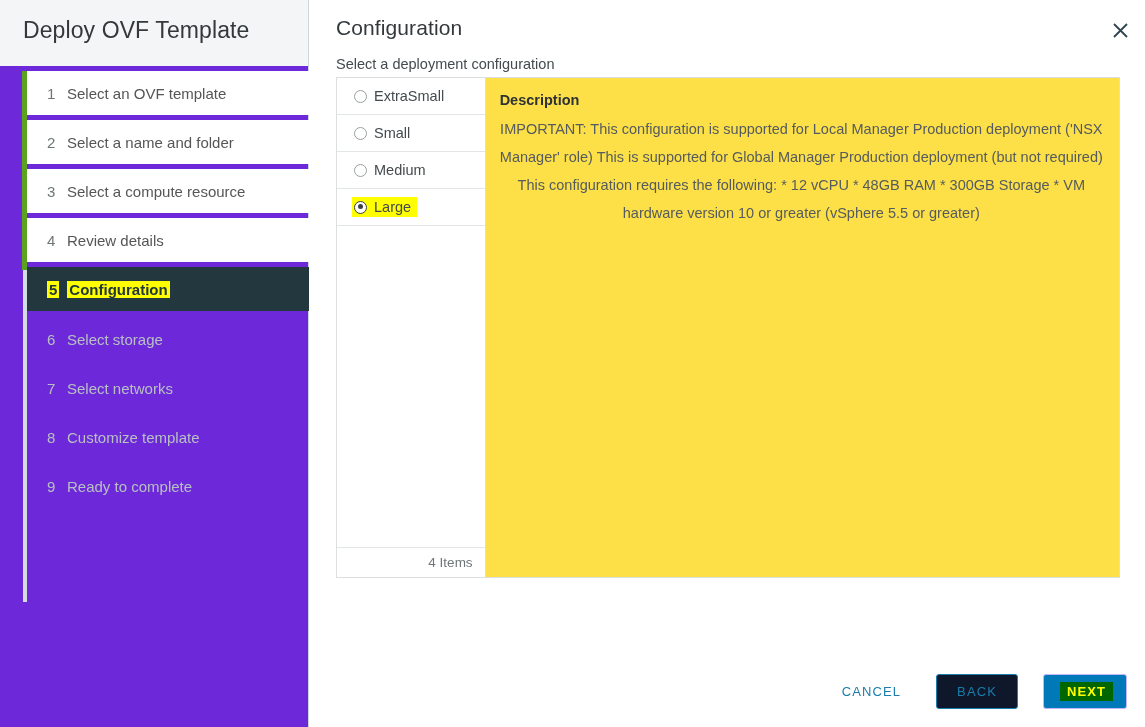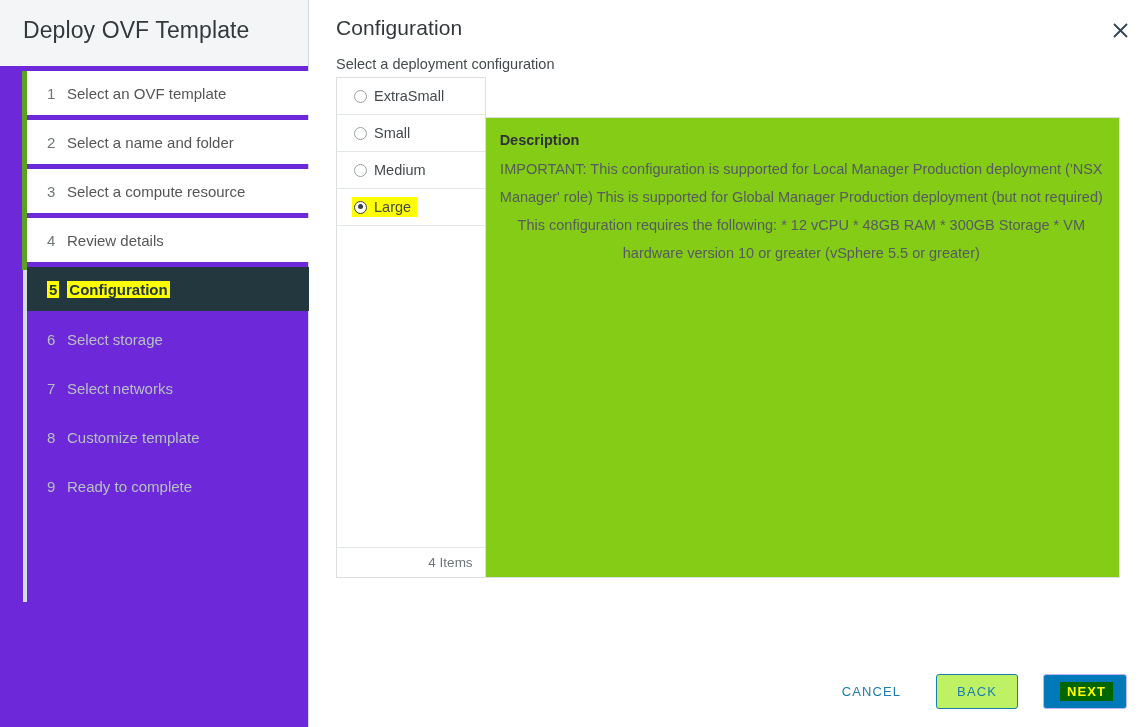--- a/index.html
+++ b/index.html
@@ -208,22 +208,21 @@
     justify-content: flex-end;
     padding-right: 12px;
     font-size: 13.5px;
     color: #6e7678;
   }
   .desc-panel {
     flex: 1 1 auto;
     border: 1px solid #dcdfe0;
     border-left: none;
     padding: 10px 16px 10px 14px;
-    background: #84cc16;
-    margin-top: 40px;
+    background: #fde047;
   }
   .desc-title {
     font-size: 14.5px;
     font-weight: bold;
     color: #2d3235;
     margin-bottom: 3px;
     line-height: 24px;
   }
   .desc-body {
     font-size: 14.5px;
@@ -248,21 +247,21 @@
     background: none;
     border: none;
     padding: 9px 10px;
     cursor: pointer;
     font-family: "Liberation Sans", sans-serif;
   }
   .btn-outline {
     font-size: 13px;
     letter-spacing: 1.1px;
     color: #1a7dab;
-    background: #bef264;
+    background: #0f172a;
     border: 1px solid #1a7dab;
     border-radius: 3px;
     padding: 9px 20px;
     cursor: pointer;
     font-family: "Liberation Sans", sans-serif;
   }
   .btn-primary {
     position: relative;
     font-size: 13px;
     letter-spacing: 1.1px;

